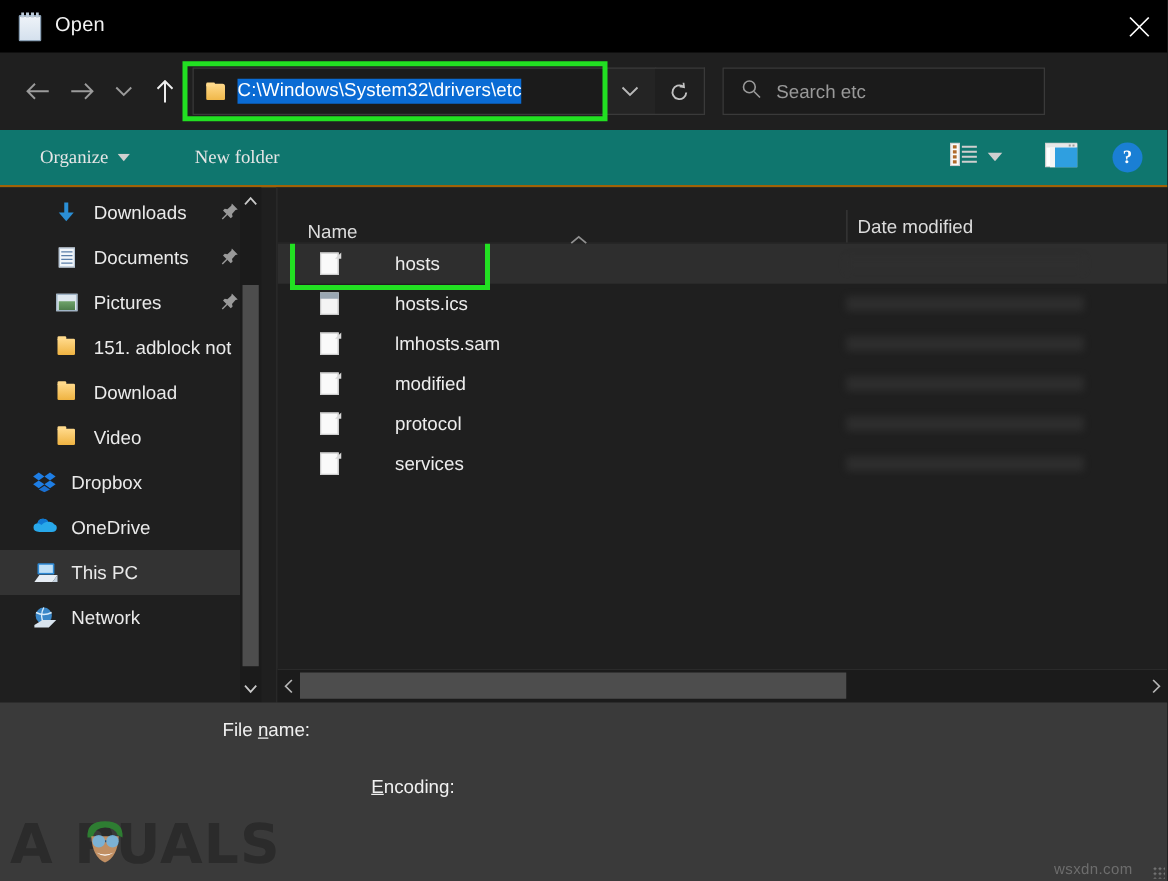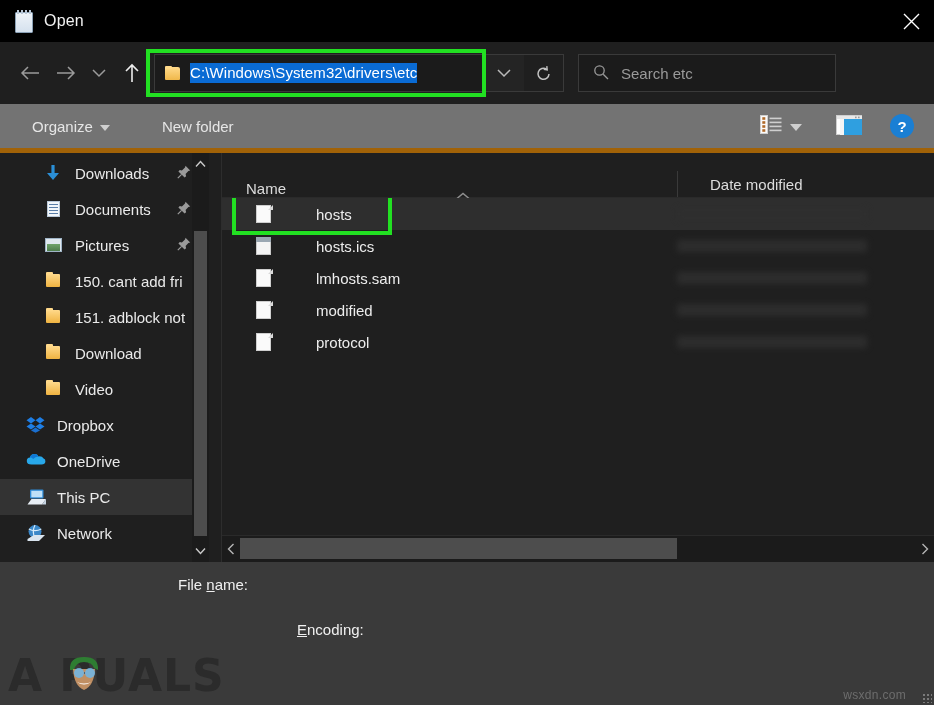--- a/index.html
+++ b/index.html
@@ -32,21 +32,21 @@
   .folder-ico{width:16px;height:14px;margin:0 9px 0 10px;flex:0 0 auto;position:relative;}
   .folder-ico:before{content:"";position:absolute;left:0;top:1px;width:15px;height:13px;background:linear-gradient(180deg,#ffd98a 0%,#f0b84a 100%);border-radius:1px 2px 1px 1px;}
   .folder-ico:after{content:"";position:absolute;left:0;top:0;width:7px;height:3px;background:#ffd98a;border-radius:1px 1px 0 0;}
   .addr-text{background:#0a6bd4;color:#ffffff;font-size:15px;padding:1px 0 2px;white-space:nowrap;letter-spacing:.1px;}
   .addr-drop{width:42px;height:38px;background:#242424;border:1px solid #3a3a3a;border-left:none;display:flex;align-items:center;justify-content:center;box-sizing:border-box;flex:0 0 auto;margin-left:0;}
   .refresh{width:40px;height:38px;background:#1f1f1f;border:1px solid #3a3a3a;border-left:none;display:flex;align-items:center;justify-content:center;box-sizing:border-box;flex:0 0 auto;}
   .searchbox{width:258px;height:38px;background:#1b1b1b;border:1px solid #3a3a3a;box-sizing:border-box;display:flex;align-items:center;margin-left:14px;flex:0 0 auto;}
   .search-ph{color:#9a9a9a;font-size:15px;}
 
   
-  .cmdbar{height:44px;background:#737373;display:flex;align-items:center;flex:0 0 auto;border-bottom:5px solid #a16207;padding:0 14px;}
+  .cmdbar{height:44px;background:#0f766e;display:flex;align-items:center;flex:0 0 auto;border-bottom:2px solid #a16207;padding:0 14px;font-family:Liberation Serif, serif;}
   .cmd{display:flex;align-items:center;gap:7px;font-size:15px;color:#e6e6e6;padding:4px 8px;}
   .cmd.first{margin-left:10px;}
   .cmd.nf{margin-left:36px;}
   .cmdspacer{flex:1 1 auto;}
   .viewbtn{display:flex;align-items:center;gap:8px;padding:4px 6px;}
   .helpbtn{width:24px;height:24px;border-radius:50%;background:#1a7fd4;color:#fff;font-size:15px;font-weight:bold;display:flex;align-items:center;justify-content:center;margin-left:22px;margin-right:6px;}
 
   
   .content{flex:1 1 auto;display:flex;min-height:0;background:#1f1f1f;gap:12px;}
 
@@ -69,21 +69,21 @@
   .sb-scroll{position:absolute;right:0;top:0;width:17px;height:100%;background:#1b1b1b;}
   .sb-up,.sb-down{position:absolute;left:0;width:17px;height:22px;display:flex;align-items:center;justify-content:center;}
   .sb-up{top:0;}
   .sb-down{bottom:0;}
   .sb-thumb{position:absolute;left:2px;width:13px;background:#4d4d4d;}
 
   
   .filepane{flex:1 1 auto;display:flex;flex-direction:column;min-width:0;background:#1f1f1f;border-left:1px solid #2d2d2d;}
   .colhead{height:44px;display:flex;align-items:flex-end;flex:0 0 auto;position:relative;border-bottom:1px solid #2a2a2a;}
   .col-name{width:455px;padding-left:24px;font-size:15px;color:#dcdcdc;box-sizing:border-box;position:relative;}
-  .col-date{flex:1 1 auto;padding-left:32px;font-size:15px;color:#dcdcdc;border-left:1px solid #3a3a3a;height:26px;display:flex;align-items:center;}
+  .col-date{flex:1 1 auto;padding-left:8px;font-size:15px;color:#dcdcdc;border-left:1px solid #3a3a3a;height:26px;display:flex;align-items:center;}
   .sortmark{position:absolute;left:234px;top:6px;}
   .filelist{flex:1 1 auto;position:relative;overflow:hidden;}
   .frow{height:32px;display:flex;align-items:center;position:relative;}
   .frow.sel{background:#2e2e2e;}
   .fico{width:17px;height:20px;margin-left:34px;margin-right:12px;flex:0 0 auto;position:relative;}
   .fico:before{content:"";position:absolute;left:0;top:1px;width:15px;height:18px;background:#fafafa;border:1px solid #cfcfcf;box-sizing:border-box;}
   .fico:after{content:"";position:absolute;right:0px;top:1px;border-width:0 0 5px 5px;border-style:solid;border-color:transparent transparent #d9d9d9 transparent;}
   .fico.cal:before{background:#f4f4f4;border:1px solid #c9c9c9;}
   .fico.cal:after{content:"";position:absolute;left:0;top:1px;width:15px;height:5px;background:#9aa7b2;border:none;}
   .fname{font-size:15px;color:#ededed;margin-left:31px;}
@@ -254,24 +254,20 @@
           <div class="nav-item indent">
             <span class="ico"><span class="ico ico-pic"></span></span>
             <span class="nav-label">Pictures</span>
             <span class="pin"><svg width="14" height="14" viewBox="0 0 14 14">
                 <path d="M8.5 0.8 L13.2 5.5 L11.4 6 L8.6 9.1 L9.1 11.2 L7.6 12.6 L1.4 6.4 L2.8 4.9 L4.9 5.4 L8 2.6 Z" fill="#9a9a9a"></path>
                 <path d="M4.6 9.4 L0.8 13.2" stroke="#9a9a9a" stroke-width="1.2"></path>
               </svg></span>
           </div>
           <div class="nav-item indent">
             <span class="ico"><span class="ico ico-folder"></span></span>
-            <span class="nav-label">150. cant add fri</span>
-          </div>
-          <div class="nav-item indent">
-            <span class="ico"><span class="ico ico-folder"></span></span>
             <span class="nav-label">151. adblock not</span>
           </div>
           <div class="nav-item indent">
             <span class="ico"><span class="ico ico-folder"></span></span>
             <span class="nav-label">Download</span>
           </div>
           <div class="nav-item indent">
             <span class="ico"><span class="ico ico-folder"></span></span>
             <span class="nav-label">Video</span>
           </div>
@@ -360,20 +356,25 @@
             <span class="fdate"></span>
           </div>
           <div class="frow">
             <span class="fico"></span>
             <span class="fname">modified</span>
             <span class="fdate"></span>
           </div>
           <div class="frow">
             <span class="fico"></span>
             <span class="fname">protocol</span>
+            <span class="fdate"></span>
+          </div>
+          <div class="frow">
+            <span class="fico"></span>
+            <span class="fname">services</span>
             <span class="fdate"></span>
           </div>
         </div>
 
       <div class="hscroll">
         <div class="hs-left">
           <svg width="8" height="12" viewBox="0 0 8 12">
               <path d="M6.5 1 L1.5 6 L6.5 11" stroke="#b5b5b5" stroke-width="1.4" fill="none"></path>
             </svg>
         </div>

